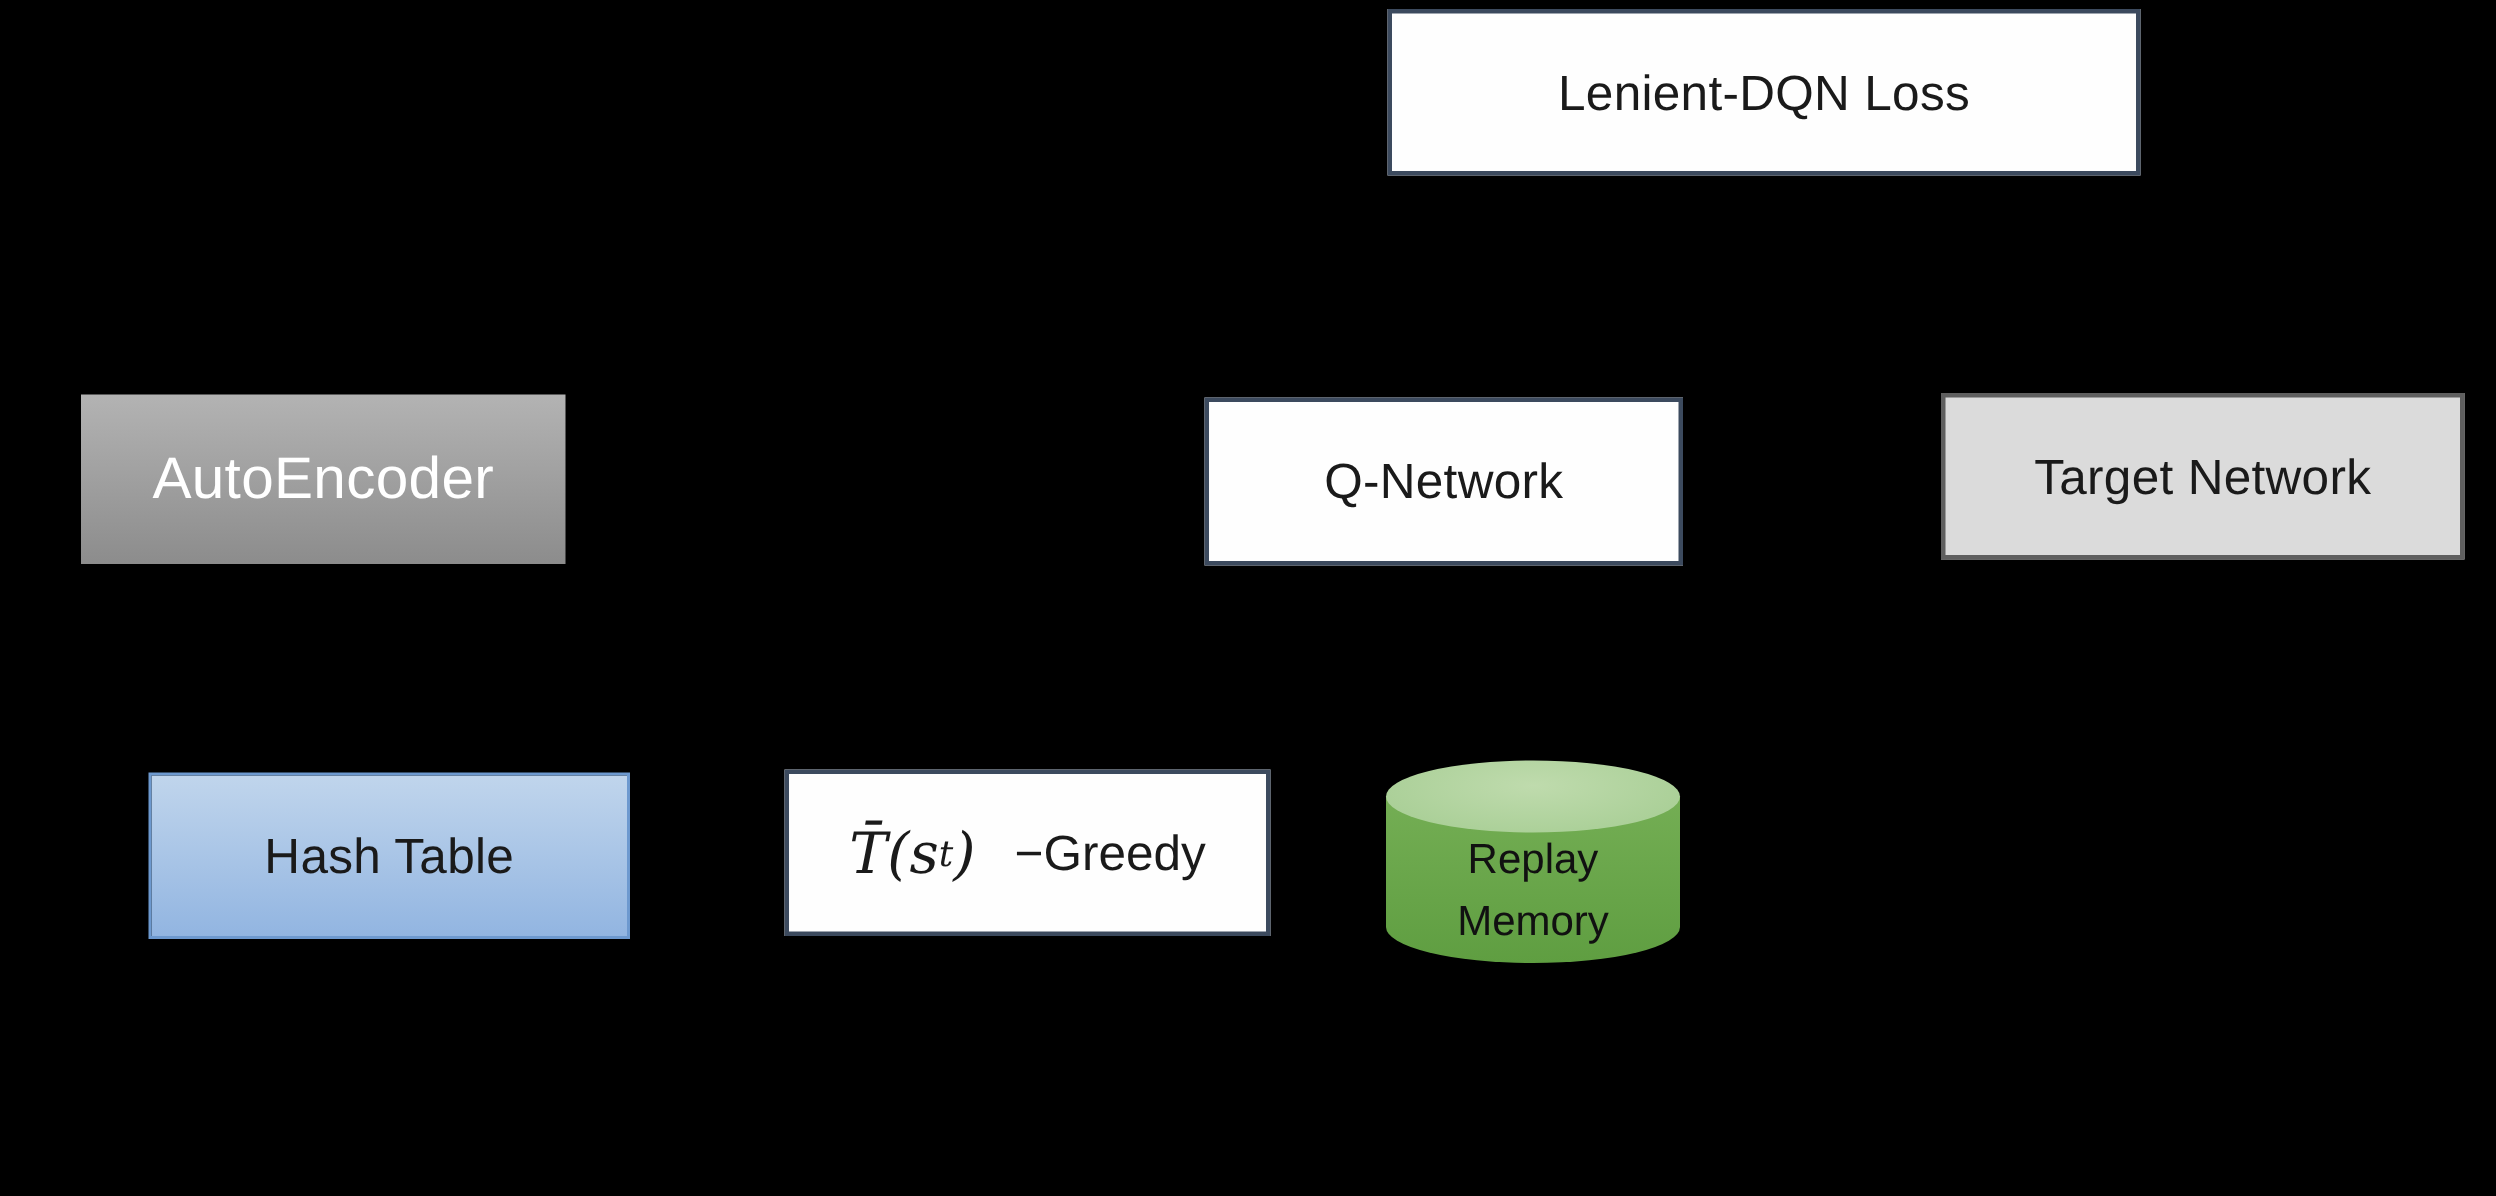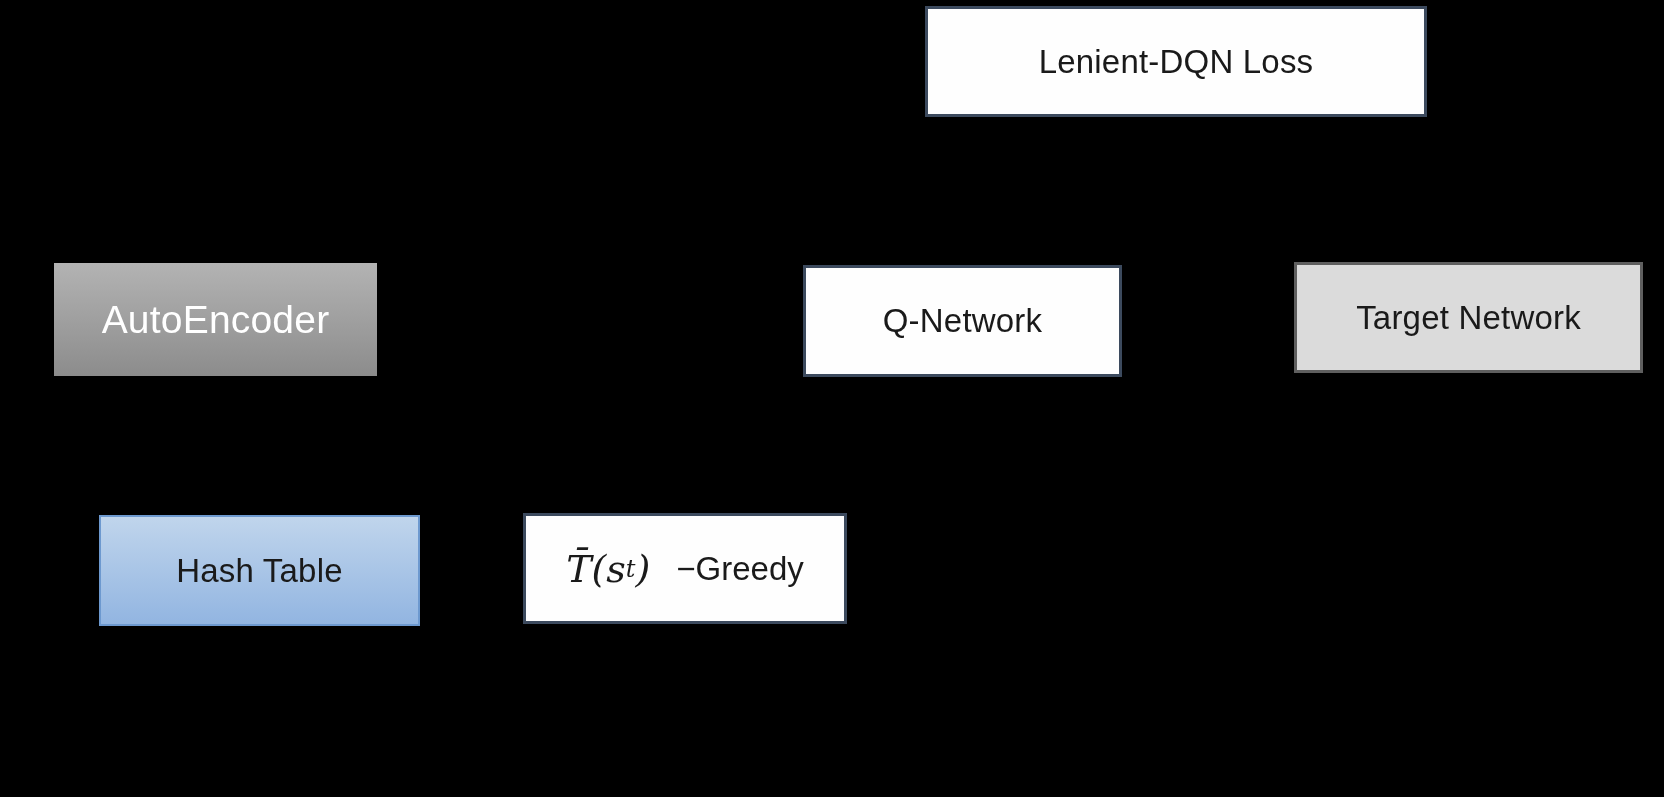--- a/index.html
+++ b/index.html
@@ -146,14 +146,22 @@
   </div>
 
   <div class="node" id="greedy">
     <span class="math">T̄</span>
       <span class="math">(s</span>
       <sub class="math">t</sub>
       <span class="math">)</span>
       <span class="suffix">−Greedy</span>
   </div>
 
+  <div id="cyl">
+    <div class="cyl-body"></div>
+    <div class="cyl-top"></div>
+    <div class="cyl-label">
+      <span>Replay</span>
+      <span>Memory</span>
+    </div>
+  </div>
 
 </div>
 
 </body></html>

